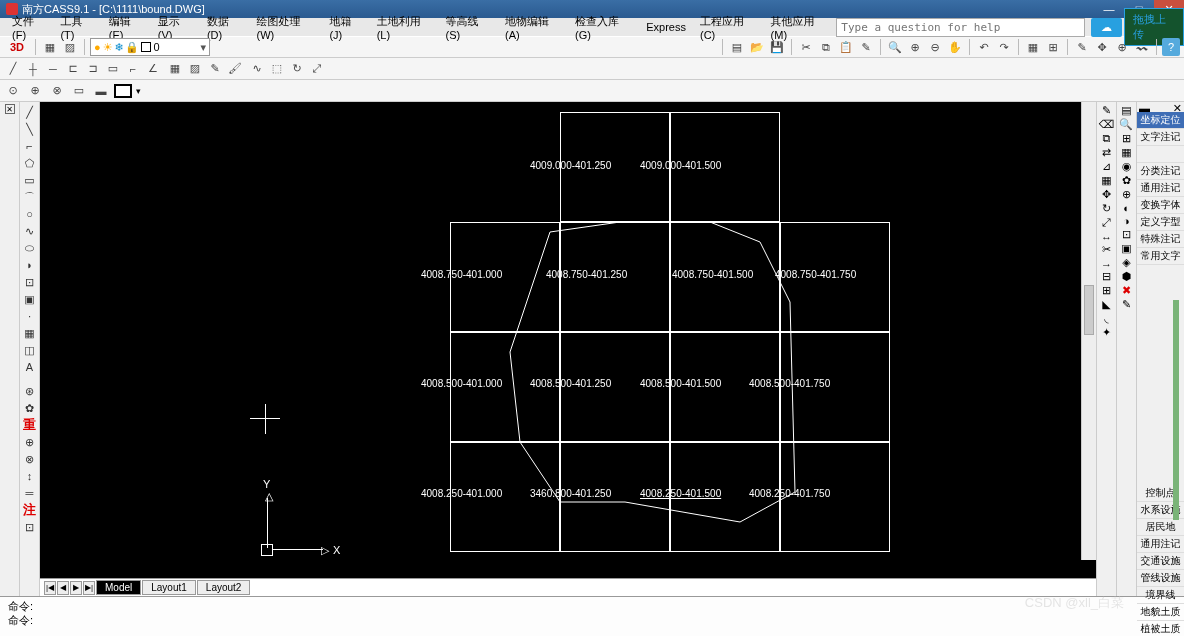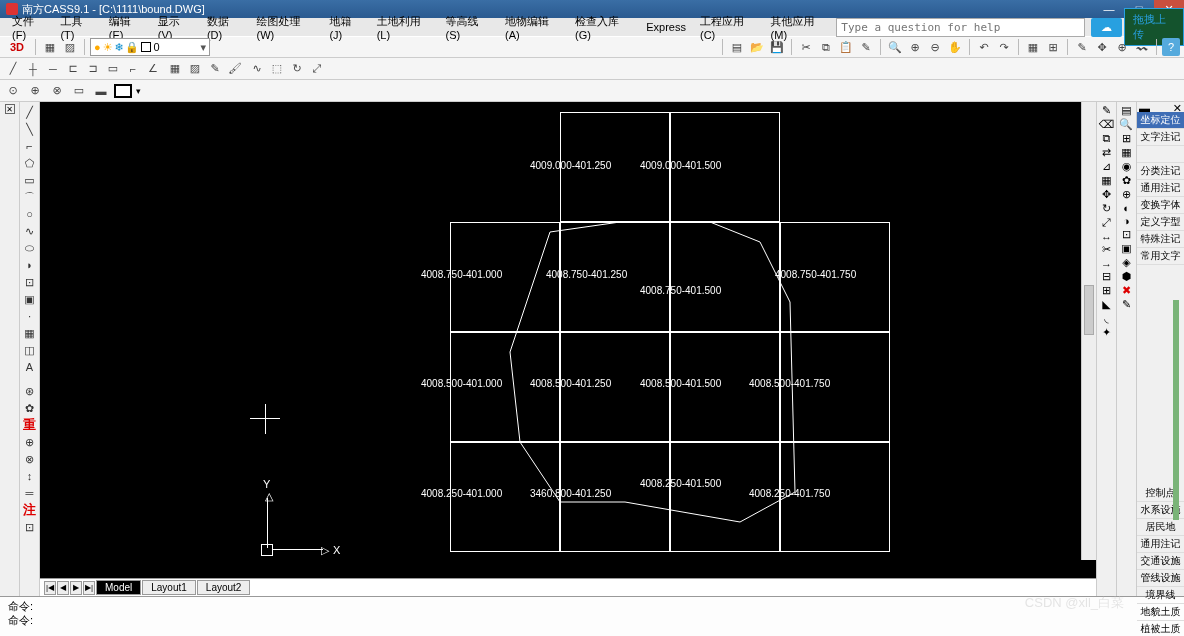--- a/index.html
+++ b/index.html
@@ -217,29 +217,29 @@
 
       <svg style="position:absolute;left:0;top:0;width:100%;height:100%">
         <polyline class="poly" points="510,130 580,120 670,120 720,140 750,200 755,390 700,420 585,400 520,400 480,340 470,250 500,160 510,130"></polyline>
       </svg>
 
       <div id="labels">
           <div class="gl" style="left: 490px; top: 58px;">4009.000-401.250</div>
           <div class="gl" style="left: 600px; top: 58px;">4009.000-401.500</div>
           <div class="gl" style="left: 381px; top: 167px;">4008.750-401.000</div>
           <div class="gl" style="left: 490px; top: 167px; margin-left: 16px;">4008.750-401.250</div>
-          <div class="gl" style="left: 600px; top: 167px; margin-top: 16px;">4008.750-401.500</div>
+          <div class="gl" style="left: 632px; top: 167px;">4008.750-401.500</div>
           <div class="gl" style="left: 735px; top: 167px;">4008.750-401.750</div>
           <div class="gl" style="left: 381px; top: 276px;">4008.500-401.000</div>
           <div class="gl" style="left: 490px; top: 276px;">4008.500-401.250</div>
           <div class="gl" style="left: 600px; top: 276px;">4008.500-401.500</div>
           <div class="gl" style="left: 709px; top: 276px;">4008.500-401.750</div>
           <div class="gl" style="left: 381px; top: 386px; text-align: right;">4008.250-401.000</div>
           <div class="gl" style="left: 490px; top: 386px;">3460.800-401.250</div>
-          <div class="gl" style="left: 600px; top: 376px;">4008.250-401.500</div>
+          <div class="gl" style="left: 600px; top: 386px; text-decoration: underline;">4008.250-401.500</div>
           <div class="gl" style="left: 709px; top: 386px;">4008.250-401.750</div>
         </div>
 
       <div class="axis">
         <div style="position:relative;width:80px;height:90px">
           <div style="position:absolute;left:8px;top:0">Y</div>
           <div style="position:absolute;left:10px;top:12px">△</div>
           <div style="position:absolute;left:12px;top:20px;width:1px;height:50px;background:#fff"></div>
           <div style="position:absolute;left:6px;top:66px;width:12px;height:12px;border:1px solid #fff"></div>
           <div style="position:absolute;left:18px;top:71px;width:50px;height:1px;background:#fff"></div>

